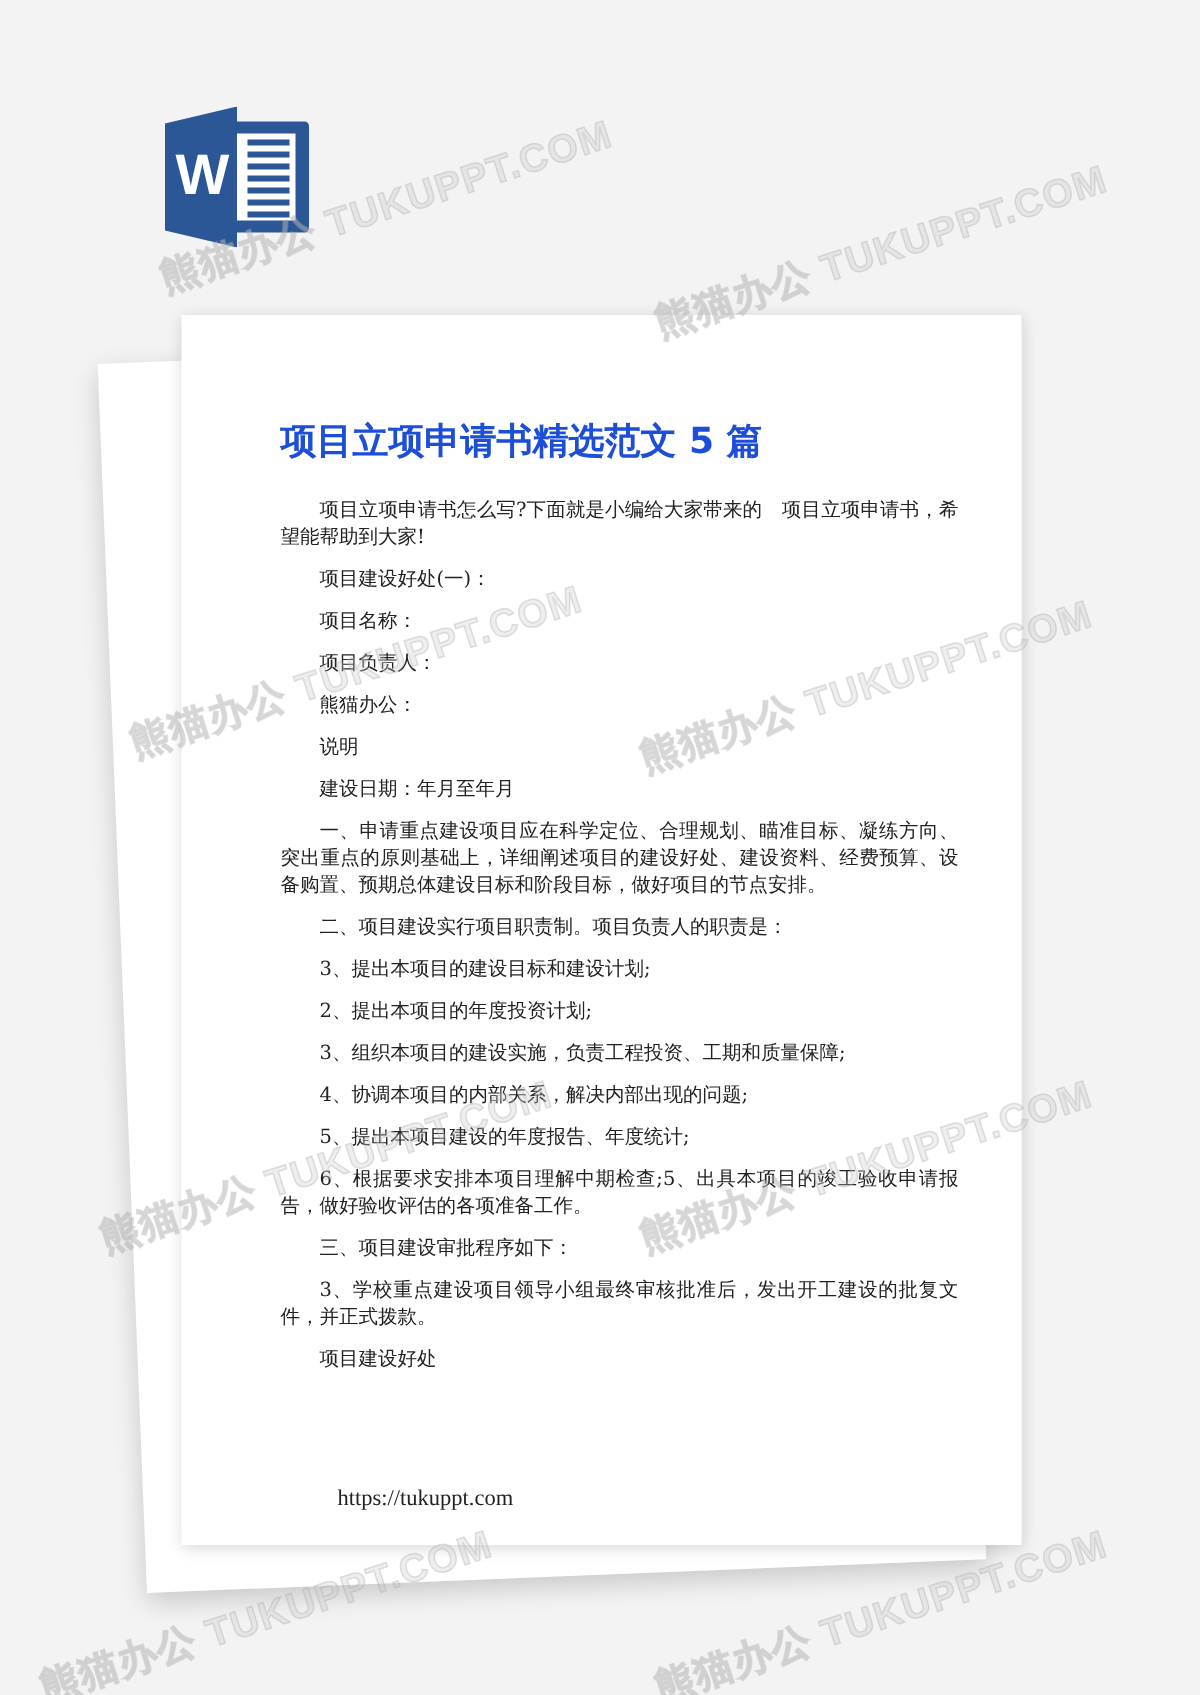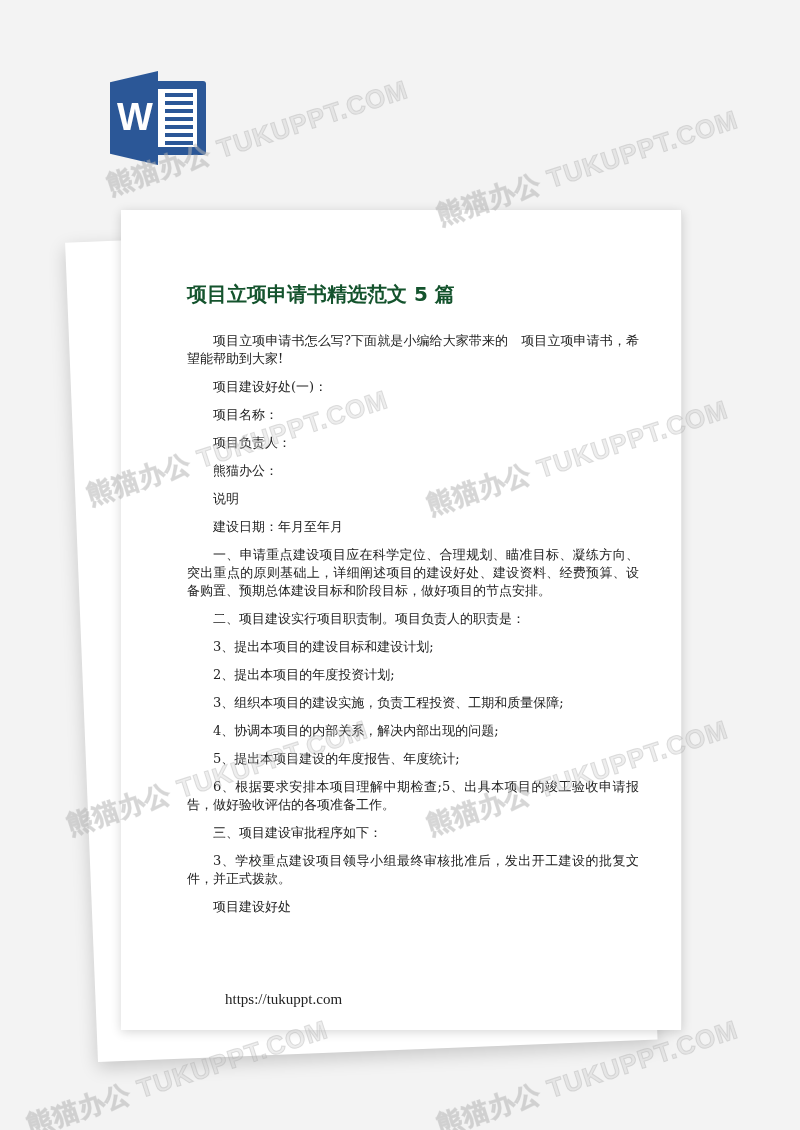--- a/index.html
+++ b/index.html
@@ -99,23 +99,23 @@
       position: absolute;
       left: 187px; top: 280px;
       width: 452px;
       color: #222222;
       font-size: 13px;
     }
     .doc-title {
       margin: 0 0 24px 0;
       font-family: "DejaVu Sans", "Liberation Sans", sans-serif;
       font-weight: bold;
-      font-size: 20px;
+      font-size: 24px;
       line-height: 28px;
-      color: #14532d;
+      color: #1d4ed8;
     }
     .para {
       margin: 0 0 10px 0;
       text-indent: 2em;
       line-height: 18px;
       text-align: justify;
     }
     .para.single {
       margin-bottom: 10px;
     }

